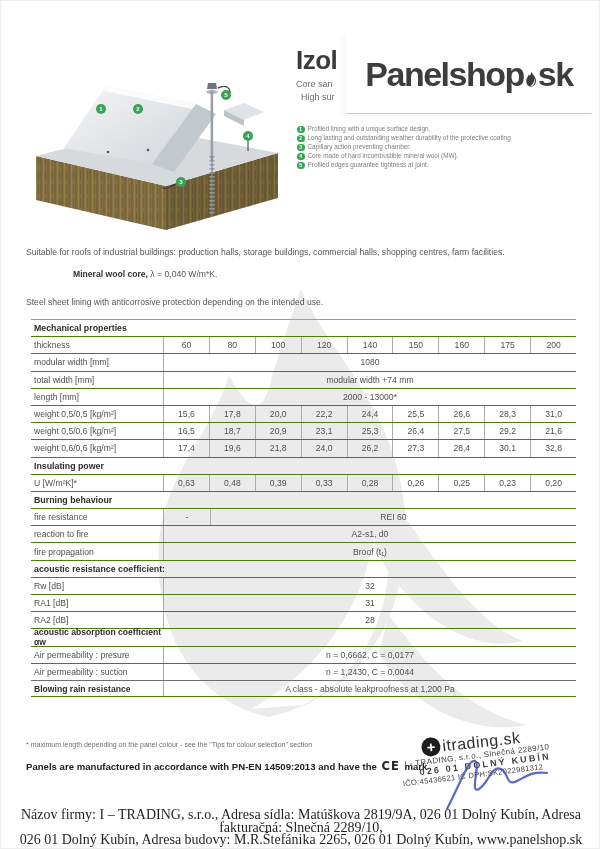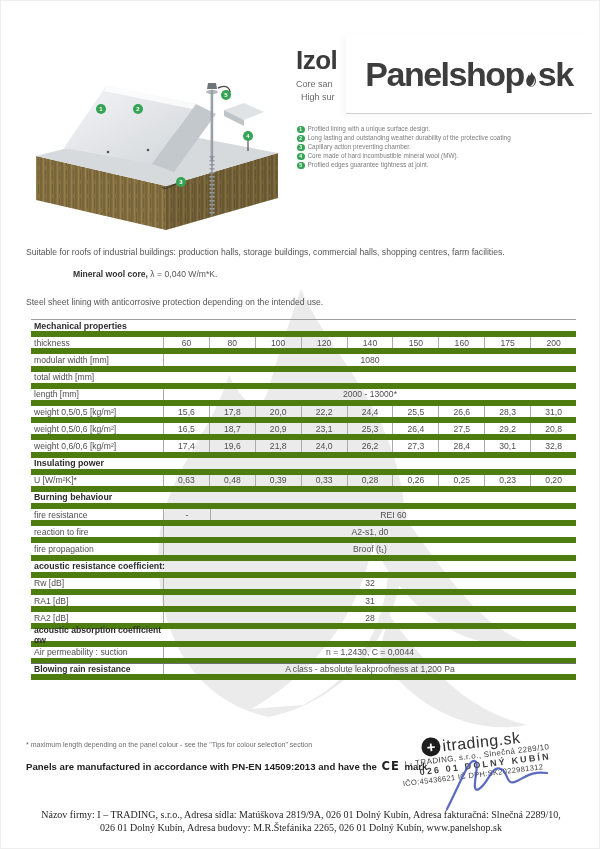--- a/index.html
+++ b/index.html
@@ -32,21 +32,21 @@
     flex:none;margin-right:3px;margin-top:0.5px;
   }
   .feature-text{font-size:6.4px;color:#7d7d7d;line-height:8px;}
   
   .intro1{position:absolute;left:25px;top:246px;width:560px;font-size:8.6px;color:#555;z-index:1;}
   .intro2{position:absolute;left:25px;top:268px;width:560px;font-size:8.6px;color:#555;z-index:1;}
   .intro2 b{color:#333;padding-left:47px;}
   .intro3{position:absolute;left:25px;top:276px;width:560px;font-size:8.6px;color:#555;z-index:1;margin-top:20px;}
   
   .tbl{position:absolute;left:30px;top:318px;width:545px;border-top:1px solid #9d9d9d;z-index:1;background:transparent;}
-  .trow{display:flex;height:17.2px;align-items:stretch;border-bottom:6px solid #4d7c0f;font-size:8.6px;color:#4f4f4f;box-sizing:border-box;}
+  .trow{display:flex;height:17.2px;align-items:stretch;border-bottom:1px solid #4d7c0f;font-size:8.6px;color:#4f4f4f;box-sizing:border-box;}
   .trow .lbl{width:132px;flex:none;display:flex;align-items:center;padding-left:3px;box-sizing:border-box;}
   .trow.section .lbl{width:100%;font-weight:bold;color:#2d2d2d;font-size:8.8px;}
   .trow.strong-top{border-top:1px solid #6f6f6f;margin-top:-1px;}
   .lbl.bold{font-weight:bold;color:#2d2d2d;}
   .vals{flex:1;display:flex;border-left:1px solid #ababab;}
   .vcell{flex:1;display:flex;align-items:center;justify-content:center;border-left:1px solid #ababab;}
   .vcell:first-child{border-left:none;}
   .vspan{flex:1;display:flex;align-items:center;justify-content:center;}
   .vfirst{width:45.9px;flex:none;display:flex;align-items:center;justify-content:center;border-right:1px solid #ababab;}
   
@@ -58,21 +58,21 @@
   .stamp-logo{display:flex;align-items:center;transform:rotate(-6deg);}
   .plus-circle{width:19px;height:19px;border-radius:50%;background:#1d1d1d;color:#fff;display:flex;align-items:center;justify-content:center;font-size:15px;font-weight:bold;flex:none;line-height:1;}
   .stamp-logo-text{font-size:16px;color:#2f2f2f;letter-spacing:0.5px;margin-left:2px;font-weight:500;}
   .stamp-lines{transform:rotate(-7deg);margin-top:0px;margin-left:-16px;color:#3f3f3f;}
   .stamp-line1{font-size:8px;letter-spacing:0.4px;}
   .stamp-line2{font-size:9px;letter-spacing:2.2px;font-weight:bold;margin-left:14px;}
   .stamp-line3{font-size:7.6px;letter-spacing:0.3px;margin-left:-4px;}
   .signature{position:absolute;left:8px;top:18px;}
   
   .footer{position:absolute;left:0;top:808px;width:600px;text-align:center;z-index:1;
-    font-family:"Liberation Serif",serif;font-size:10px;color:#1f1f1f;line-height:12.5px;}
+    font-family:"Liberation Serif",serif;font-size:14px;color:#1f1f1f;line-height:12.5px;}
 </style>
 </head>
 <body>
 
 <div class="watermark">
   <svg width="400" height="460" viewBox="0 0 400 460">
     <path d="M150,0 C178,66 244,116 254,222 C262,320 212,408 118,428 C44,412 2,344 8,252
              C14,184 58,150 78,86 C94,118 110,128 118,98 C130,58 138,34 150,0 Z" fill="#ebebeb"></path>
     <path d="M100,420 C178,376 232,296 226,190 C252,278 238,372 152,416 Z" fill="#ffffff"></path>
     <path d="M225,190 C288,272 318,330 372,352 C318,366 258,324 224,260 Z" fill="#ebebeb"></path>
@@ -206,20 +206,23 @@
       </div>
     </div>
     <div class="trow">
       <div class="lbl">modular width [mm]</div>
       <div class="vals">
         <div class="vspan">1080</div>
       </div>
     </div>
     <div class="trow">
       <div class="lbl">total width [mm]</div>
+      <div class="vals">
+        <div class="vspan">modular width +74 mm</div>
+      </div>
     </div>
     <div class="trow">
       <div class="lbl">length [mm]</div>
       <div class="vals">
         <div class="vspan">2000 - 13000*</div>
       </div>
     </div>
     <div class="trow">
       <div class="lbl">weight 0,5/0,5 [kg/m²]</div>
       <div class="vals">
@@ -238,21 +241,21 @@
       <div class="lbl">weight 0,5/0,6 [kg/m²]</div>
       <div class="vals">
         <div class="vcell">16,5</div>
         <div class="vcell">18,7</div>
         <div class="vcell">20,9</div>
         <div class="vcell">23,1</div>
         <div class="vcell">25,3</div>
         <div class="vcell">26,4</div>
         <div class="vcell">27,5</div>
         <div class="vcell">29,2</div>
-        <div class="vcell">20,8</div>
+        <div class="vcell">21,6</div>
       </div>
     </div>
     <div class="trow">
       <div class="lbl">weight 0,6/0,6 [kg/m²]</div>
       <div class="vals">
         <div class="vcell">17,4</div>
         <div class="vcell">19,6</div>
         <div class="vcell">21,8</div>
         <div class="vcell">24,0</div>
         <div class="vcell">26,2</div>
@@ -319,20 +322,26 @@
     <div class="trow">
       <div class="lbl">RA2 [dB]</div>
       <div class="vals">
         <div class="vspan">28</div>
       </div>
     </div>
     <div class="trow">
       <div class="lbl bold">acoustic absorption coefficient αw</div>
     </div>
     <div class="trow">
+      <div class="lbl">Air permeability : presure</div>
+      <div class="vals">
+        <div class="vspan">n = 0,6662, C = 0,0177</div>
+      </div>
+    </div>
+    <div class="trow">
       <div class="lbl">Air permeability : suction</div>
       <div class="vals">
         <div class="vspan">n = 1,2430, C = 0,0044</div>
       </div>
     </div>
     <div class="trow strong-top">
       <div class="lbl bold">Blowing rain resistance</div>
       <div class="vals">
         <div class="vspan">A class - absolute leakproofness at 1,200 Pa</div>
       </div>

